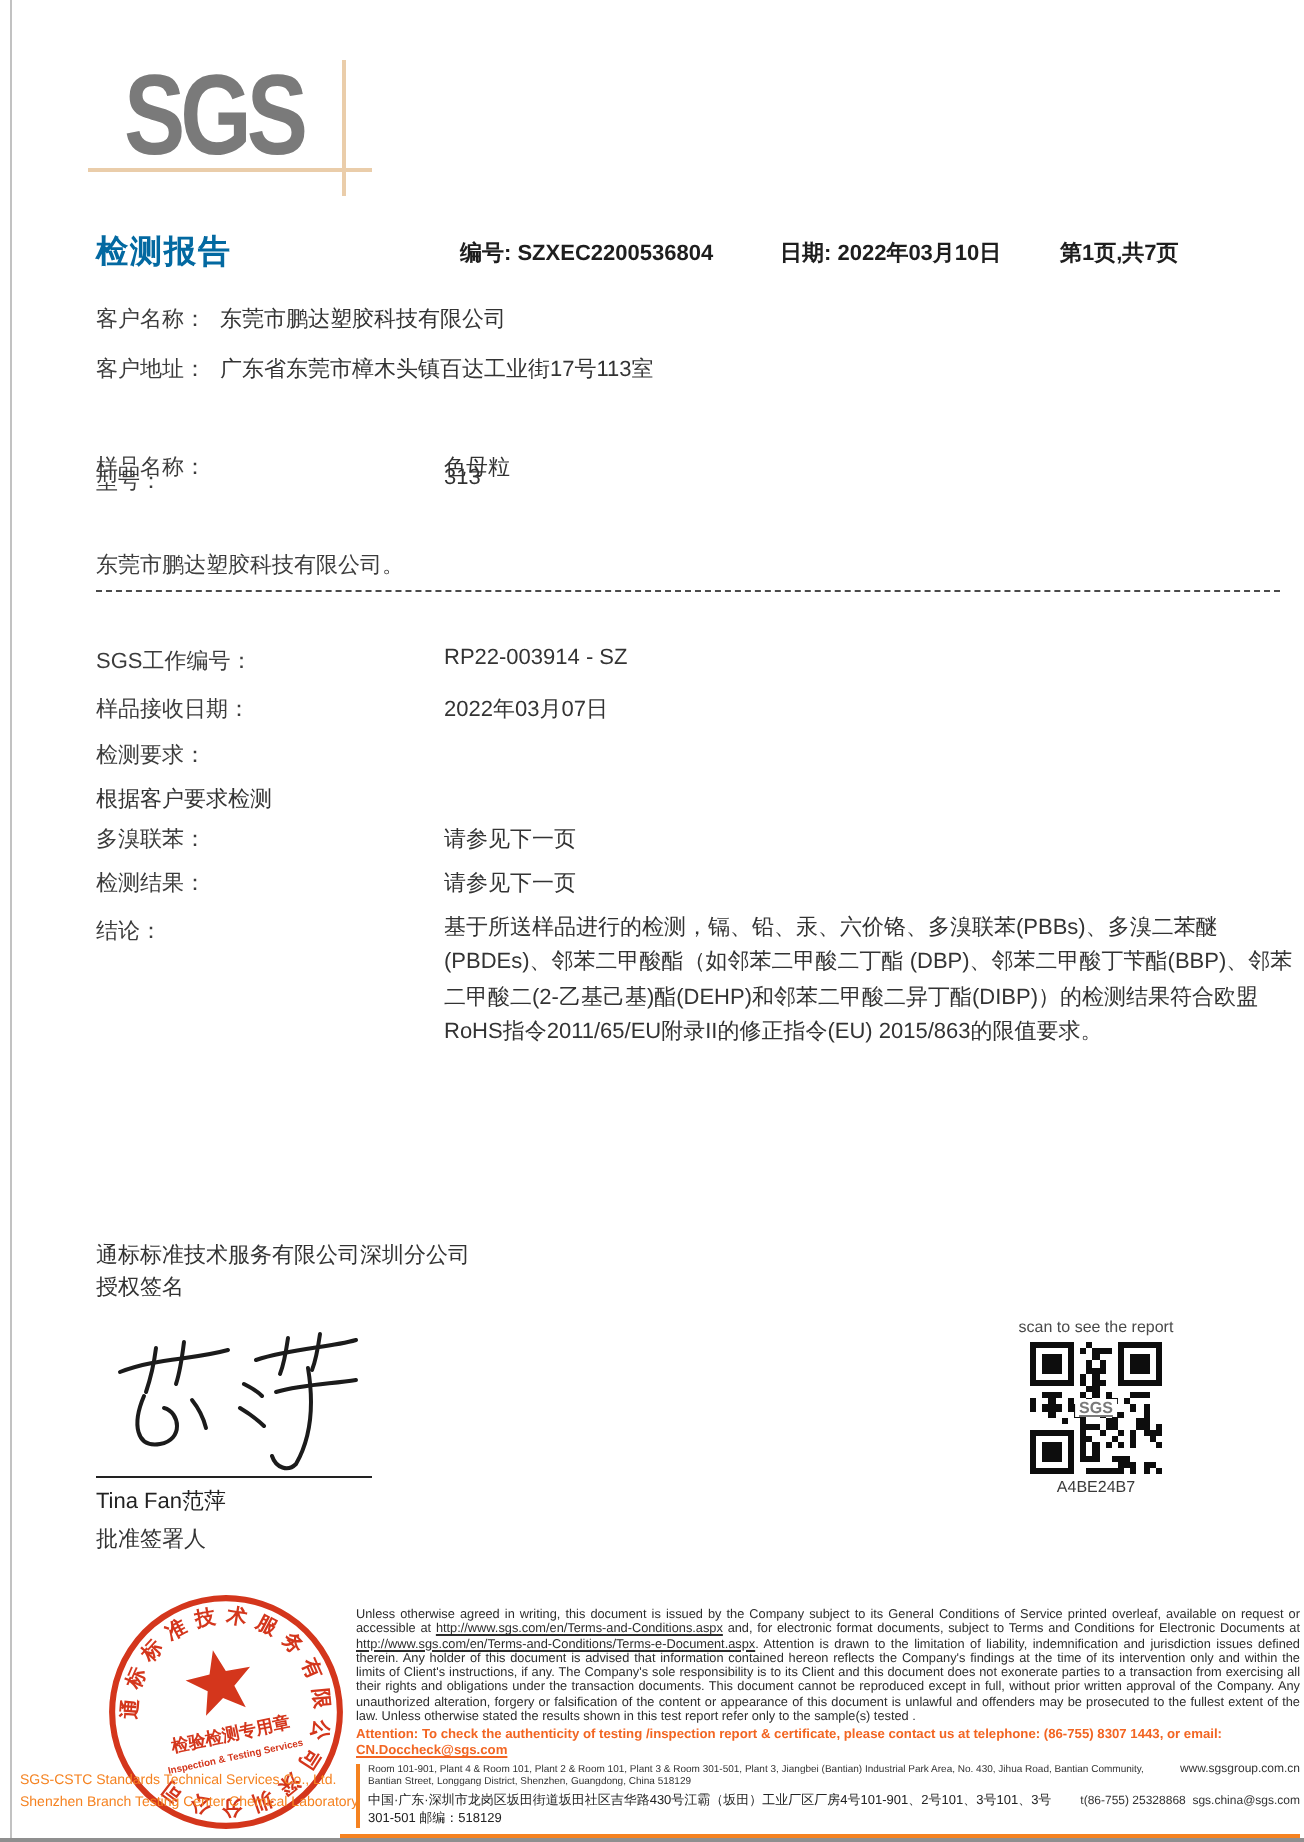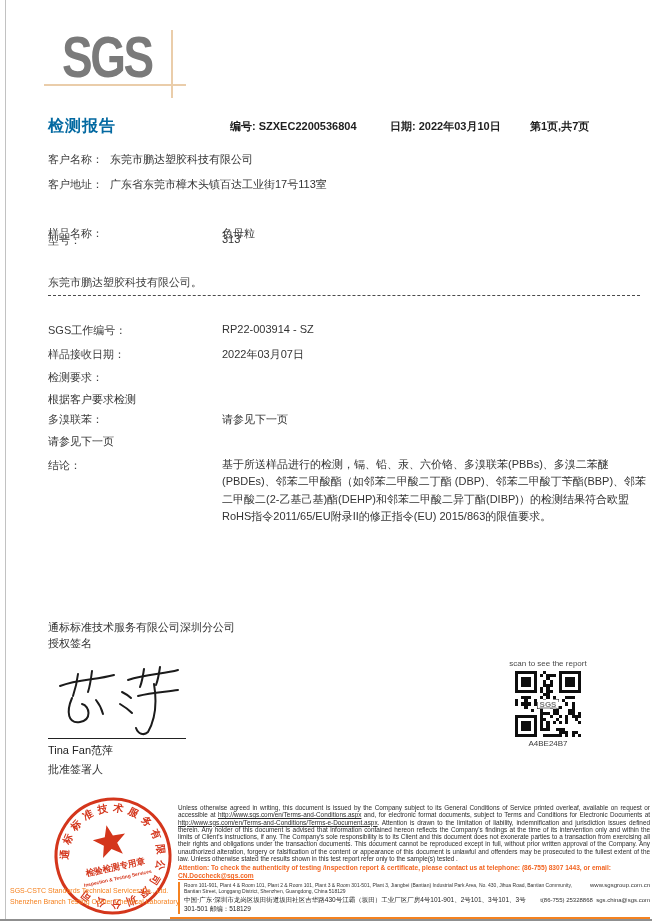--- a/index.html
+++ b/index.html
@@ -121,20 +121,21 @@
     <span class="lbl lblw-s">检测要求：</span>
   </div>
   <div class="row" style="top:392px">
     <span class="val">根据客户要求检测</span>
   </div>
   <div class="row" style="top:412px">
     <span class="lbl lblw-s">多溴联苯：</span>
     <span class="val">请参见下一页</span>
   </div>
   <div class="row" style="top:434px">
+    <span class="lbl lblw-s">检测结果：</span>
     <span class="val">请参见下一页</span>
   </div>
 
   <div class="concl-lbl">结论：</div>
   <div class="conclusion">基于所送样品进行的检测，镉、铅、汞、六价铬、多溴联苯(PBBs)、多溴二苯醚(PBDEs)、邻苯二甲酸酯（如邻苯二甲酸二丁酯 (DBP)、邻苯二甲酸丁苄酯(BBP)、邻苯二甲酸二(2-乙基己基)酯(DEHP)和邻苯二甲酸二异丁酯(DIBP)）的检测结果符合欧盟RoHS指令2011/65/EU附录II的修正指令(EU) 2015/863的限值要求。</div>
 
   <div class="sig-company">通标标准技术服务有限公司深圳分公司</div>
   <div class="sig-auth">授权签名</div>
   <svg class="sig-img" width="140" height="72" viewBox="0 0 140 72">
     <g fill="none" stroke="#1b1b1b" stroke-width="2" stroke-linecap="round">

